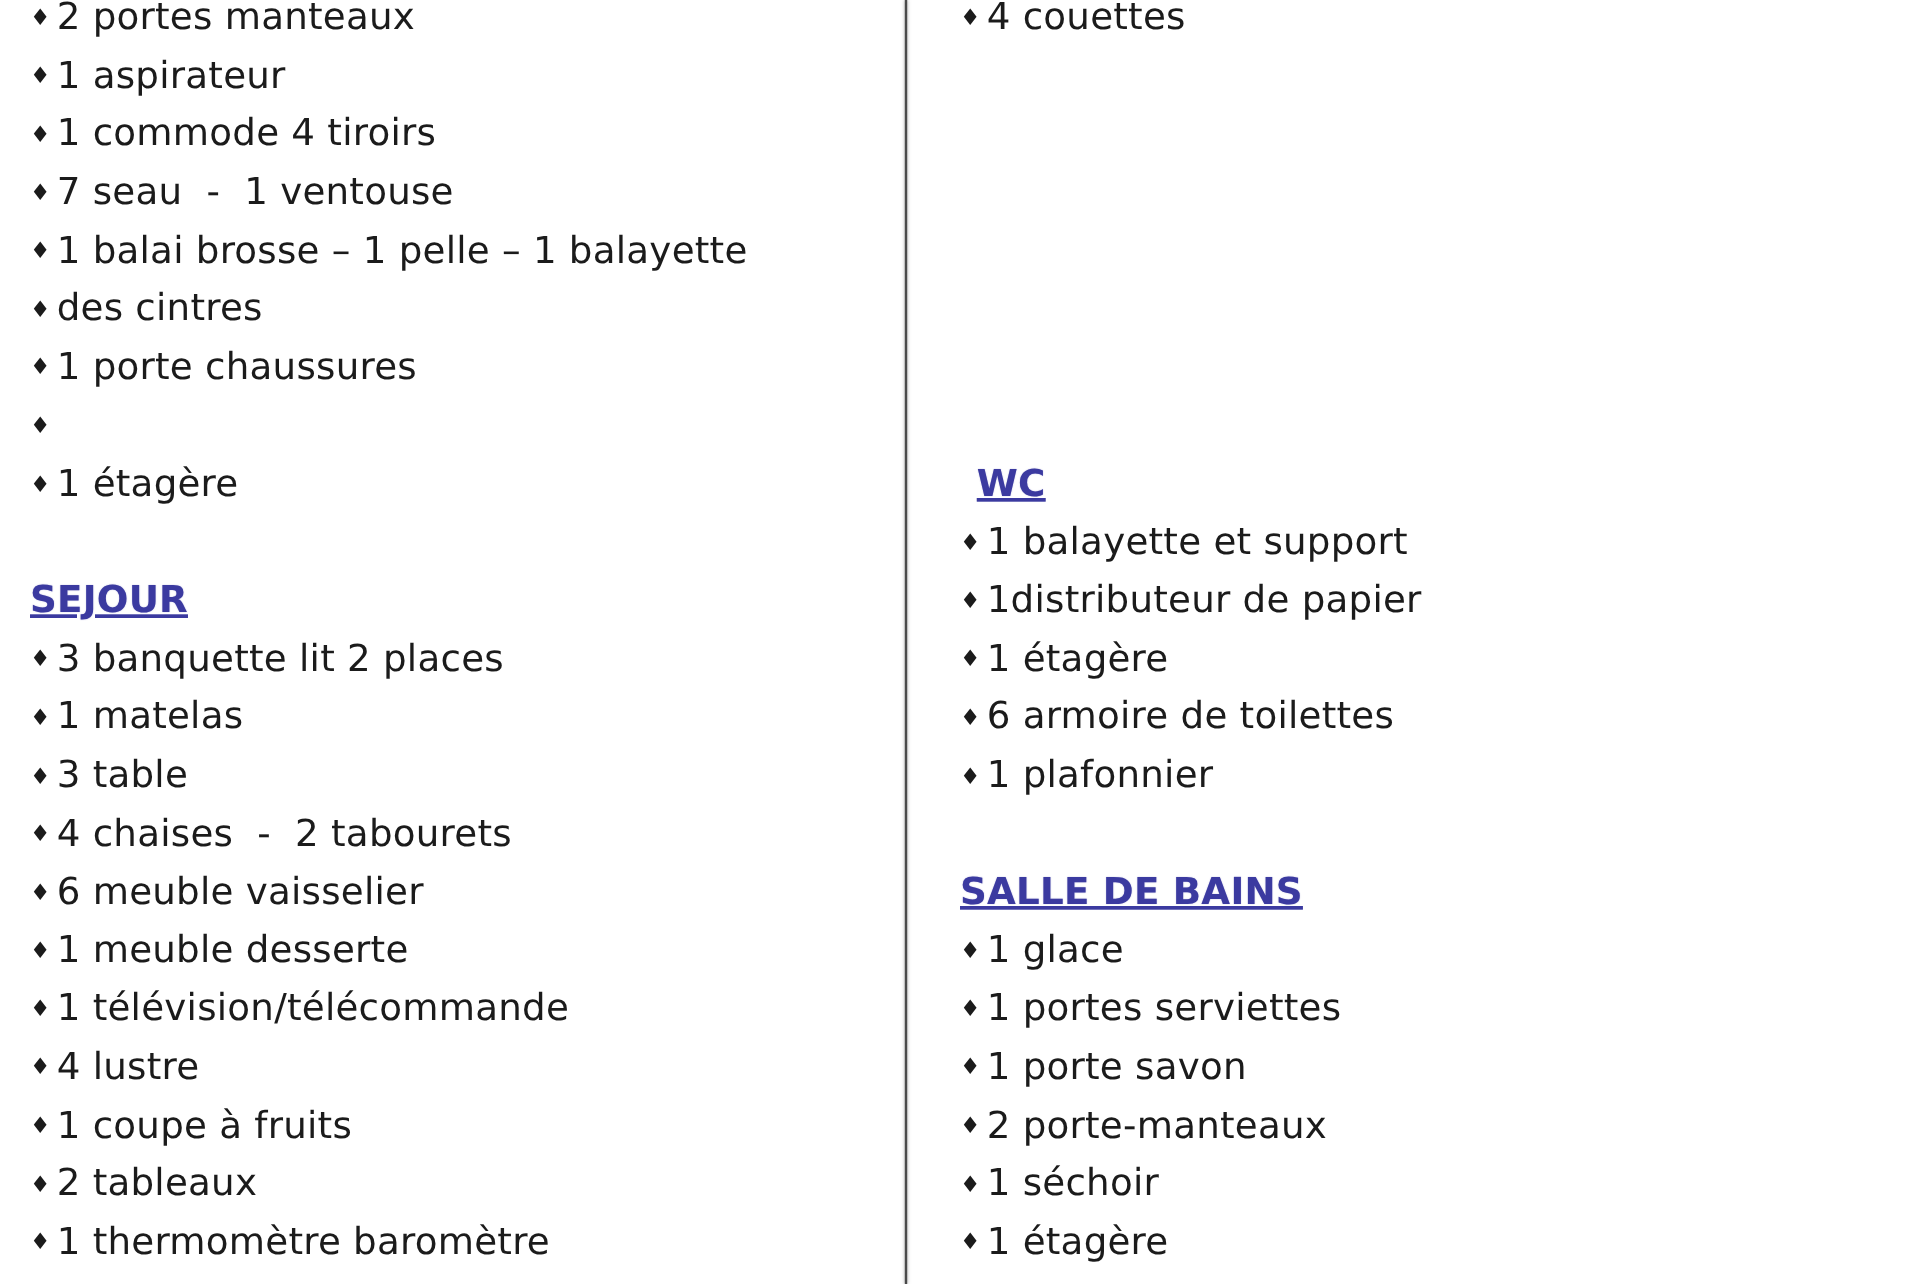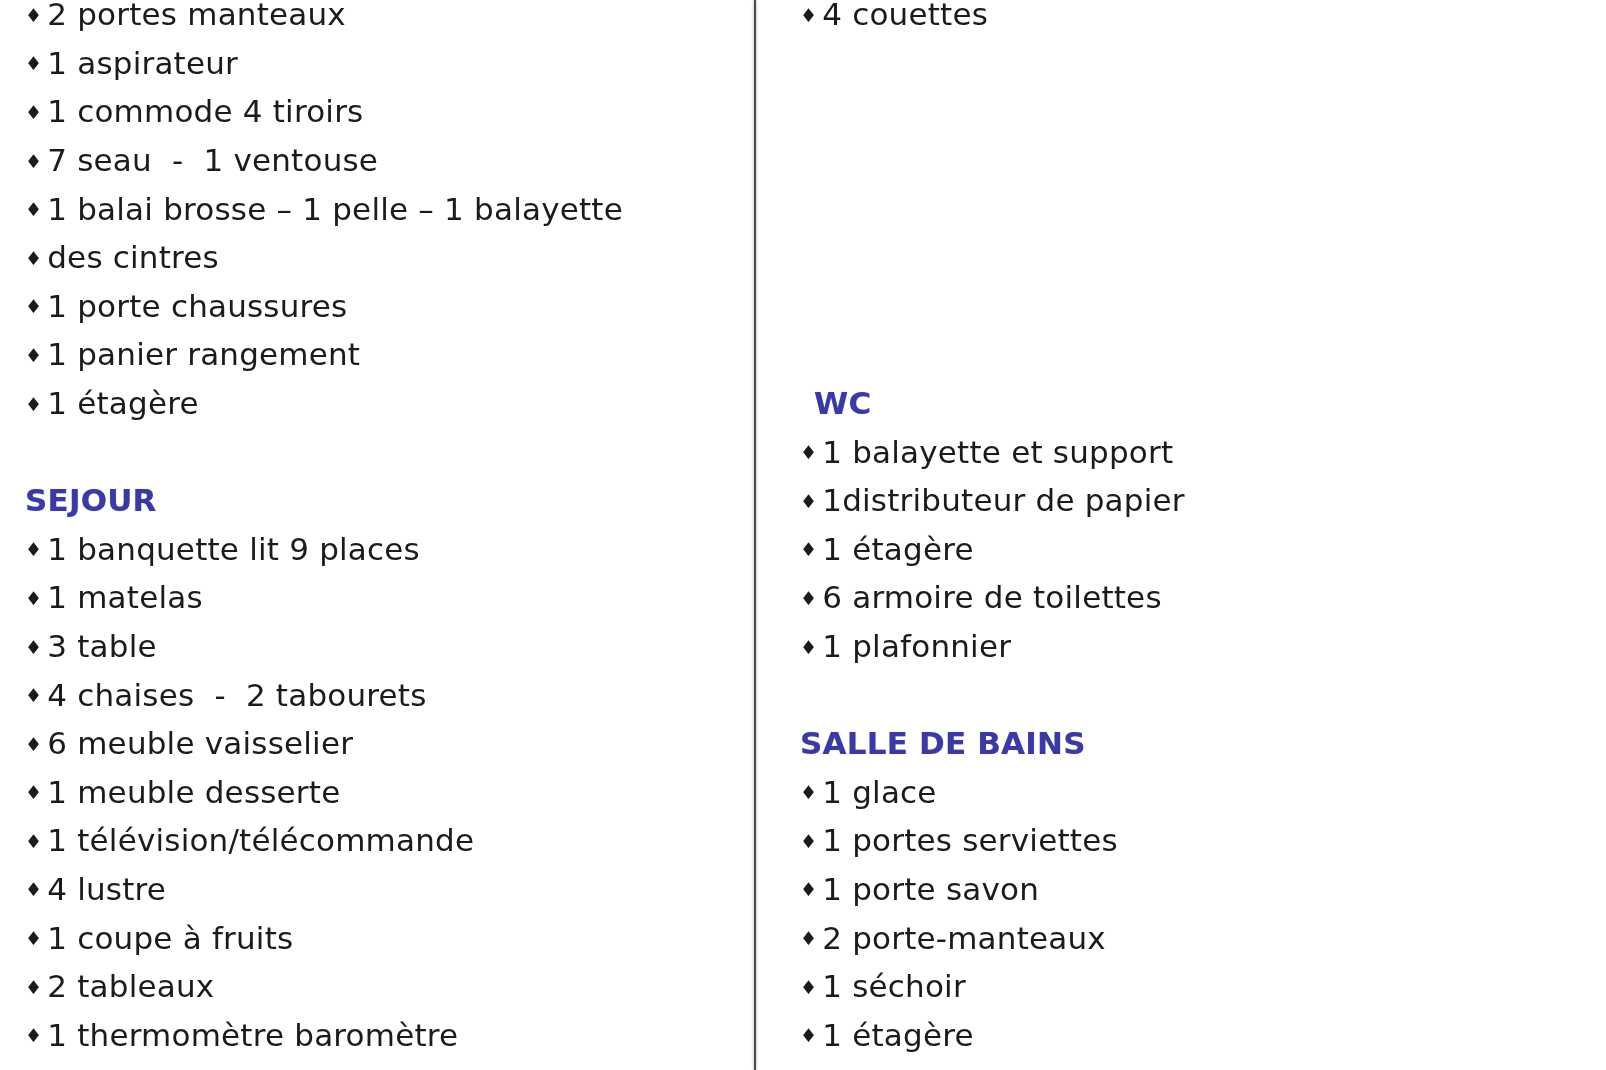--- a/index.html
+++ b/index.html
@@ -43,40 +43,41 @@
     line-height: 1;
     margin-right: 5px;
     position: relative;
     top: 1px;
     color: var(--text-color, #1b1b1b);
   }
   .heading {
     color: var(--heading-color, #3b3aa0);
     font-weight: bold;
     text-shadow: 0 0 1px rgba(59,58,160,0.45);
+    text-decoration: underline;
   }
   .indent { padding-left: 14px; }
 </style>
 </head>
 <body>
 
 <div class="divider"></div>
 <div class="column col-0">
     <div class="line"><span class="bullet">♦</span><span class="txt">2 portes manteaux</span></div>
     <div class="line"><span class="bullet">♦</span><span class="txt">1 aspirateur</span></div>
     <div class="line"><span class="bullet">♦</span><span class="txt">1 commode 4 tiroirs</span></div>
     <div class="line"><span class="bullet">♦</span><span class="txt">7 seau  -  1 ventouse</span></div>
     <div class="line"><span class="bullet">♦</span><span class="txt">1 balai brosse – 1 pelle – 1 balayette</span></div>
     <div class="line"><span class="bullet">♦</span><span class="txt">des cintres</span></div>
     <div class="line"><span class="bullet">♦</span><span class="txt">1 porte chaussures</span></div>
-    <div class="line"><span class="bullet">♦</span><span class="txt">1 panier rangement</span></div>
+    <div class="line"><span class="bullet">♦</span></div>
     <div class="line"><span class="bullet">♦</span><span class="txt">1 étagère</span></div>
     <div class="line"></div>
     <div class="line heading"><span class="txt">SEJOUR</span></div>
-    <div class="line"><span class="bullet">♦</span><span class="txt">1 banquette lit 9 places</span></div>
+    <div class="line"><span class="bullet">♦</span><span class="txt">3 banquette lit 2 places</span></div>
     <div class="line"><span class="bullet">♦</span><span class="txt">1 matelas</span></div>
     <div class="line"><span class="bullet">♦</span><span class="txt">3 table</span></div>
     <div class="line"><span class="bullet">♦</span><span class="txt">4 chaises  -  2 tabourets</span></div>
     <div class="line"><span class="bullet">♦</span><span class="txt">6 meuble vaisselier</span></div>
     <div class="line"><span class="bullet">♦</span><span class="txt">1 meuble desserte</span></div>
     <div class="line"><span class="bullet">♦</span><span class="txt">1 télévision/télécommande</span></div>
     <div class="line"><span class="bullet">♦</span><span class="txt">4 lustre</span></div>
     <div class="line"><span class="bullet">♦</span><span class="txt">1 coupe à fruits</span></div>
     <div class="line"><span class="bullet">♦</span><span class="txt">2 tableaux</span></div>
     <div class="line"><span class="bullet">♦</span><span class="txt">1 thermomètre baromètre</span></div>

